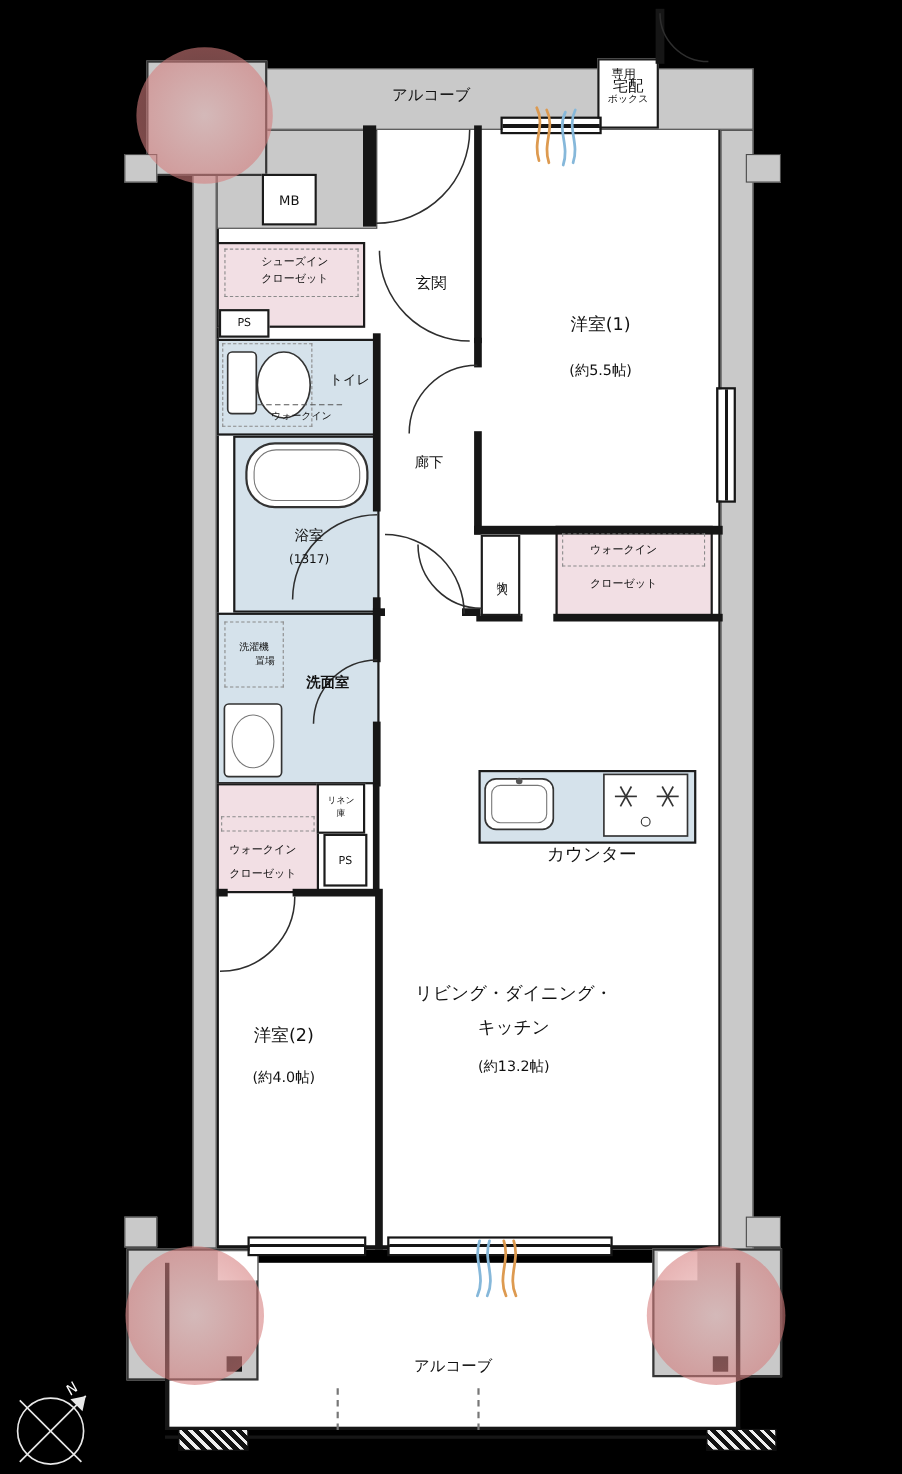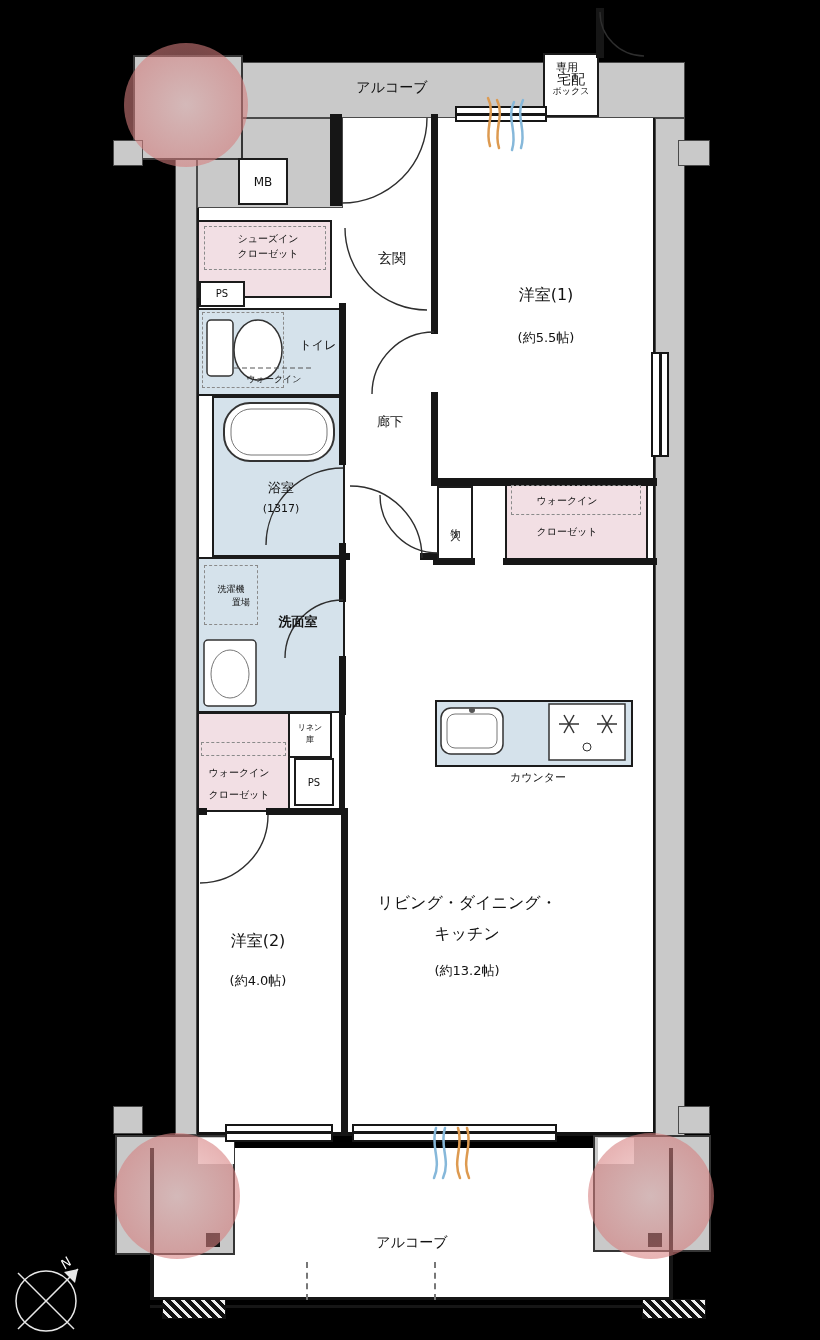--- a/index.html
+++ b/index.html
@@ -188,21 +188,21 @@
   <div class="lab" style="left:567px;top:501px;font-size:10px;">ウォークイン</div>
   <div class="lab" style="left:567px;top:532px;font-size:10px;">クローゼット</div>
   <div class="lab" style="left:231px;top:589px;font-size:9px;">洗濯機</div>
   <div class="lab" style="left:241px;top:602px;font-size:9px;">置場</div>
   <div class="lab" style="left:298px;top:621px;font-size:13px;font-weight:bold;">洗面室</div>
   <div class="lab" style="left:310px;top:728px;font-size:8px;">リネン</div>
   <div class="lab" style="left:310px;top:740px;font-size:8px;">庫</div>
   <div class="lab" style="left:239px;top:773px;font-size:10px;">ウォークイン</div>
   <div class="lab" style="left:239px;top:795px;font-size:10px;">クローゼット</div>
   <div class="lab" style="left:314px;top:783px;font-size:10px;">PS</div>
-  <div class="lab" style="left:538px;top:777px;font-size:11px;">カウンター</div>
+  <div class="lab" style="left:538px;top:777px;font-size:16px;">カウンター</div>
   <div class="lab" style="left:258px;top:941px;font-size:16px;">洋室(2)</div>
   <div class="lab" style="left:258px;top:980px;font-size:13px;">(約4.0帖)</div>
   <div class="lab" style="left:467px;top:903px;font-size:16px;">リビング・ダイニング・</div>
   <div class="lab" style="left:467px;top:934px;font-size:16px;">キッチン</div>
   <div class="lab" style="left:467px;top:970px;font-size:13px;">(約13.2帖)</div>
   <div class="lab" style="left:412px;top:1242px;font-size:14px;">アルコーブ</div>
   <div class="lab" style="left:66px;top:1263px;font-size:13px;color:#fff;font-style:italic;transform:translate(-50%,-50%) rotate(-40deg);">N</div>
 
 </div>
 

